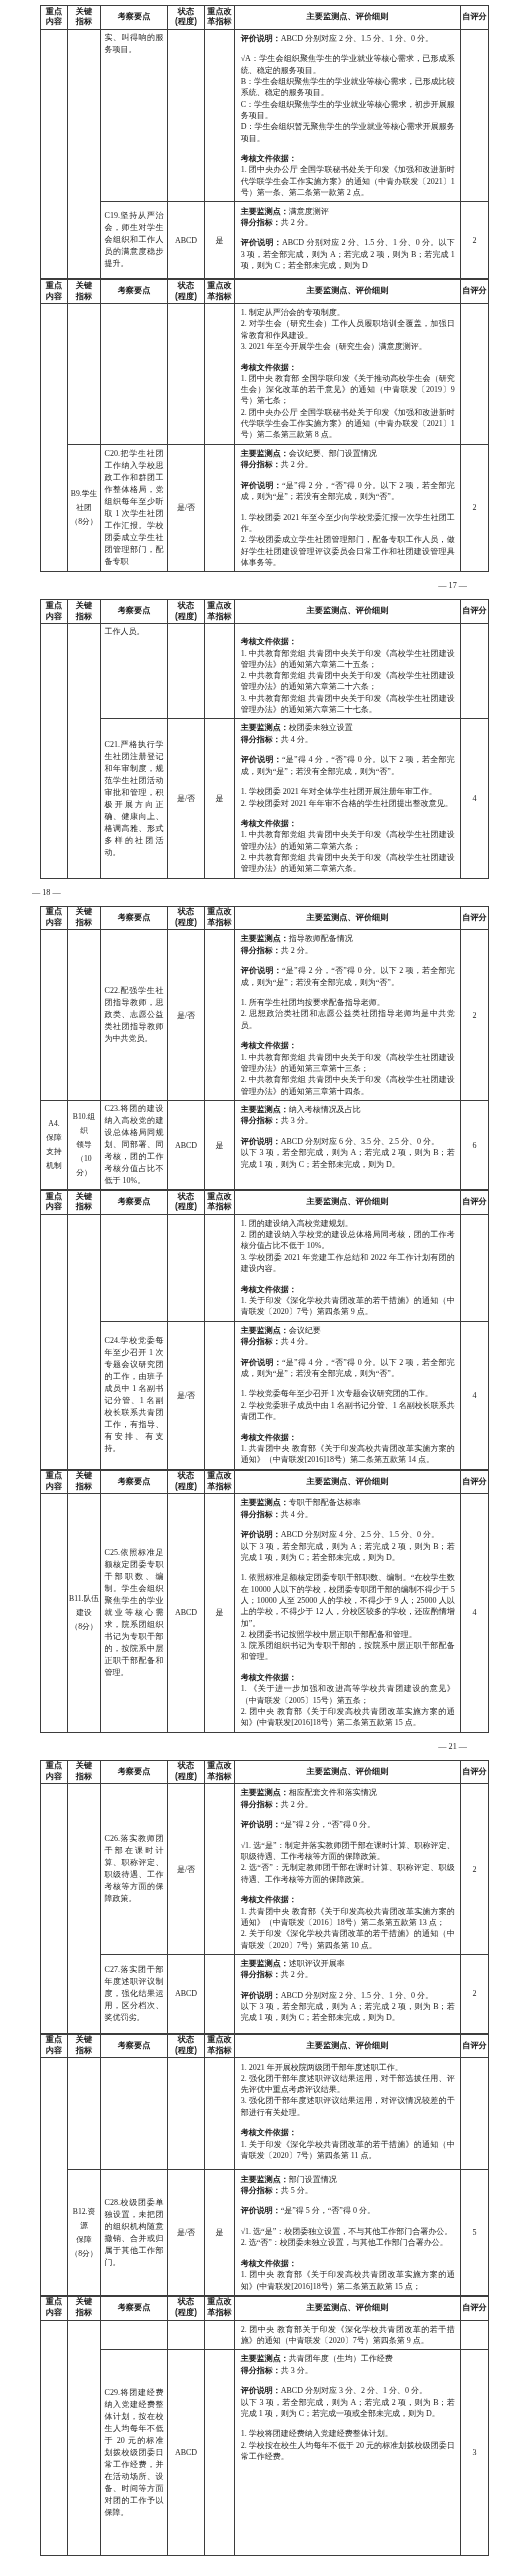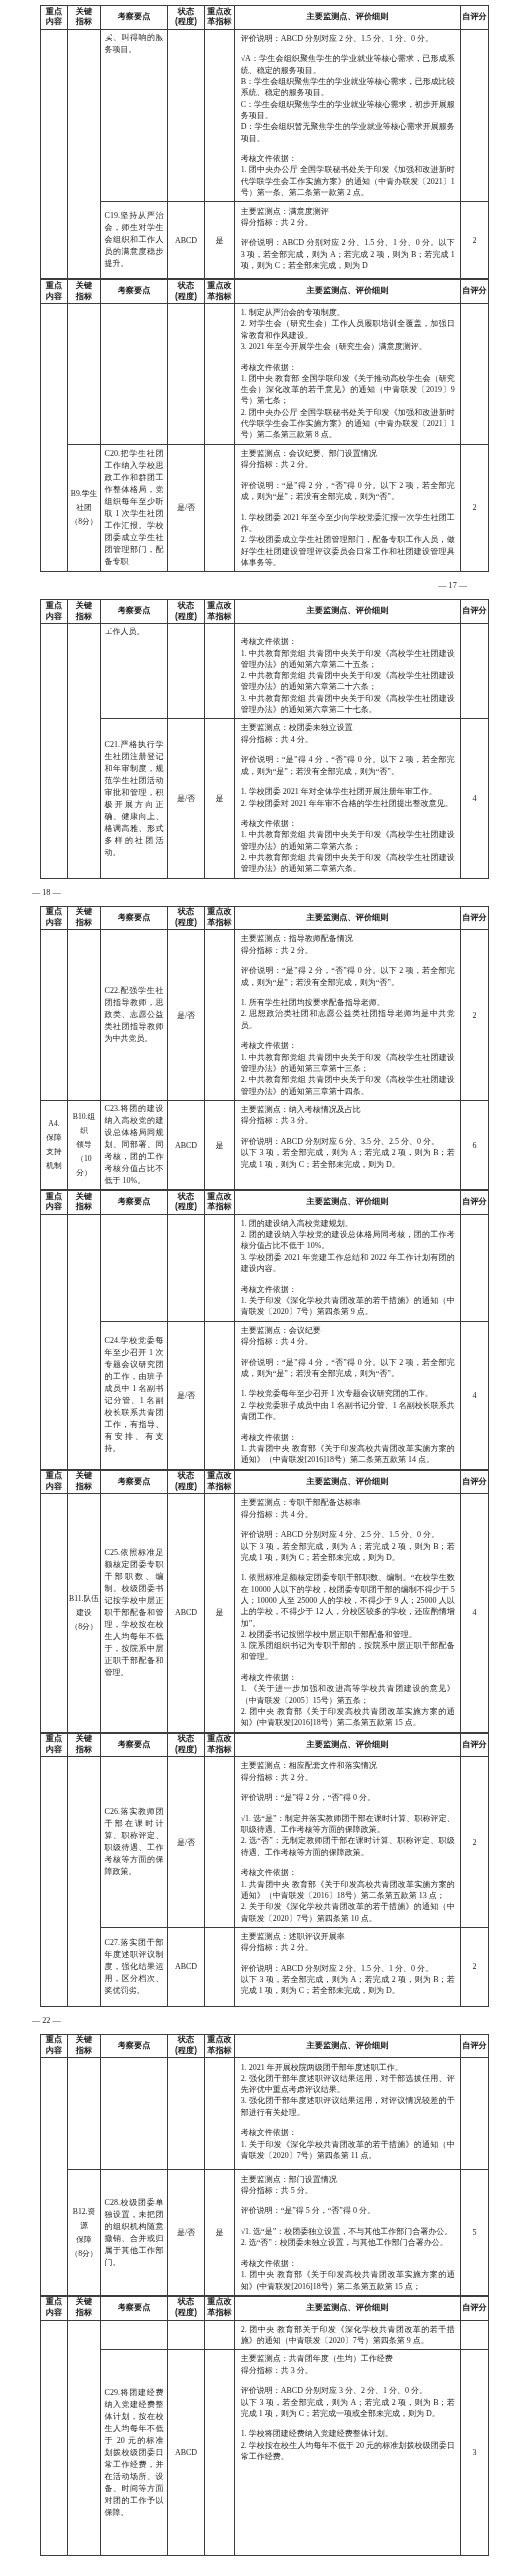--- a/index.html
+++ b/index.html
@@ -4,25 +4,25 @@
 <style>
   html,body{margin:0;padding:0;background:#ffffff;}
   body{width:528px;font-family:"Liberation Serif","DejaVu Serif",serif;color:#1b1b1b;}
   #pages-root{padding-top:5.2px;padding-bottom:15.5px;}
   table.eval{border-collapse:collapse;table-layout:fixed;margin-left:40px;width:449px;border:1px solid #2e2e2e;}
   .eval th,.eval td{border:0.5px solid #3d3d3d;overflow:hidden;}
   .eval thead tr{height:23px;}
   .eval th{font-family:"Liberation Sans","DejaVu Sans",sans-serif;font-weight:700;font-size:8.2px;line-height:10.8px;text-align:center;vertical-align:middle;white-space:pre-line;padding:0.5px 0;}
   td.c12{text-align:center;vertical-align:middle;font-size:7.7px;line-height:14px;white-space:pre-line;padding:1px;}
   td.c3{font-size:8px;line-height:12px;padding:2.1px 3.6px;text-align:justify;vertical-align:middle;}
-  td.c3.vtop{vertical-align:top;border-radius:22px;}
+  td.c3.vtop{vertical-align:top;}
   td.cmid{text-align:center;vertical-align:middle;font-size:8px;padding:0 1px;margin-left:48px;}
   td.c6{vertical-align:top;font-size:8px;line-height:11.3px;padding:3.1px 5.2px 3.1px 5.7px;text-align:justify;}
   .para{margin:0;}
-  .para b{font-weight:400;}
+  .para b{font-weight:700;}
   .gap{height:9.3px;}
   .pagefoot{height:27px;display:flex;align-items:center;font-size:8.2px;color:#222;}
   .pagefoot.left{padding-left:32px;}
   .pagefoot.right{justify-content:flex-end;padding-right:61px;}
 </style>
 </head>
 <body>
 
 <main id="pages-root">
     <section class="page-block">
@@ -377,21 +377,21 @@
             <th>主要监测点、评价细则</th>
             <th>自评分</th>
           </tr>
         </thead>
         <tbody>
           <tr style="height: 224px;">
             <td class="c12"></td>
             <td class="c12">B11.队伍
 建设
 （8分）</td>
-            <td class="c3">C25.依照标准足额核定团委专职干部职数、编制。校级团委书记按学校中层正职干部配备和管理，学校按在校生人均每年不低于，按院系中层正职干部配备和管理。</td>
+            <td class="c3">C25.依照标准足额核定团委专职干部职数、编制。学生会组织聚焦学生的学业就业等核心需求，院系团组织书记为专职干部的，按院系中层正职干部配备和管理。</td>
             <td class="cmid">ABCD</td>
             <td class="cmid">是</td>
             <td class="c6">
               <div class="para"><b>主要监测点：</b><span>专职干部配备达标率</span></div>
               <div class="para"><b>得分指标：</b><span>共 4 分。</span></div>
               <div class="gap"></div>
               <div class="para"><b>评价说明：</b><span>ABCD 分别对应 4 分、2.5 分、1.5 分、0 分。</span></div>
               <div class="para"><span>以下 3 项，若全部完成，则为 A；若完成 2 项，则为 B；若完成 1 项，则为 C；若全部未完成，则为 D。</span></div>
               <div class="gap"></div>
               <div class="para"><span>1. 依照标准足额核定团委专职干部职数、编制。“在校学生数在 10000 人以下的学校，校团委专职团干部的编制不得少于 5 人；10000 人至 25000 人的学校，不得少于 9 人；25000 人以上的学校，不得少于 12 人，分校区较多的学校，还应酌情增加”。</span></div>
@@ -399,20 +399,21 @@
               <div class="para"><span>3. 院系团组织书记为专职干部的，按院系中层正职干部配备和管理。</span></div>
               <div class="gap"></div>
               <div class="para"><b>考核文件依据：</b></div>
               <div class="para"><span>1. 《关于进一步加强和改进高等学校共青团建设的意见》（中青联发〔2005〕15号）第五条；</span></div>
               <div class="para"><span>2. 团中央 教育部《关于印发高校共青团改革实施方案的通知》(中青联发[2016]18号）第二条第五款第 15 点。</span></div>
             </td>
             <td class="cmid">4</td>
           </tr>
         </tbody>
       </table>
+      <div class="pagefoot right">— 21 —</div>
     </section>
     <section class="page-block">
       <table class="eval">
         <colgroup>
           <col style="width: 27px;">
           <col style="width: 33px;">
           <col style="width: 67px;">
           <col style="width: 37px;">
           <col style="width: 30px;">
           <col style="width: 226px;">
@@ -463,21 +464,20 @@
               <div class="para"><b>主要监测点：</b><span>述职评议开展率</span></div>
               <div class="para"><b>得分指标：</b><span>共 2 分。</span></div>
               <div class="gap"></div>
               <div class="para"><b>评价说明：</b><span>ABCD 分别对应 2 分、1.5 分、1 分、0 分。</span></div>
               <div class="para"><span>以下 3 项，若全部完成，则为 A；若完成 2 项，则为 B；若完成 1 项，则为 C；若全部未完成，则为 D。</span></div>
             </td>
             <td class="cmid">2</td>
           </tr>
         </tbody>
       </table>
-      <div class="pagefoot left">— 22 —</div>
     </section>
     <section class="page-block">
       <table class="eval">
         <colgroup>
           <col style="width: 27px;">
           <col style="width: 33px;">
           <col style="width: 67px;">
           <col style="width: 37px;">
           <col style="width: 30px;">
           <col style="width: 226px;">

